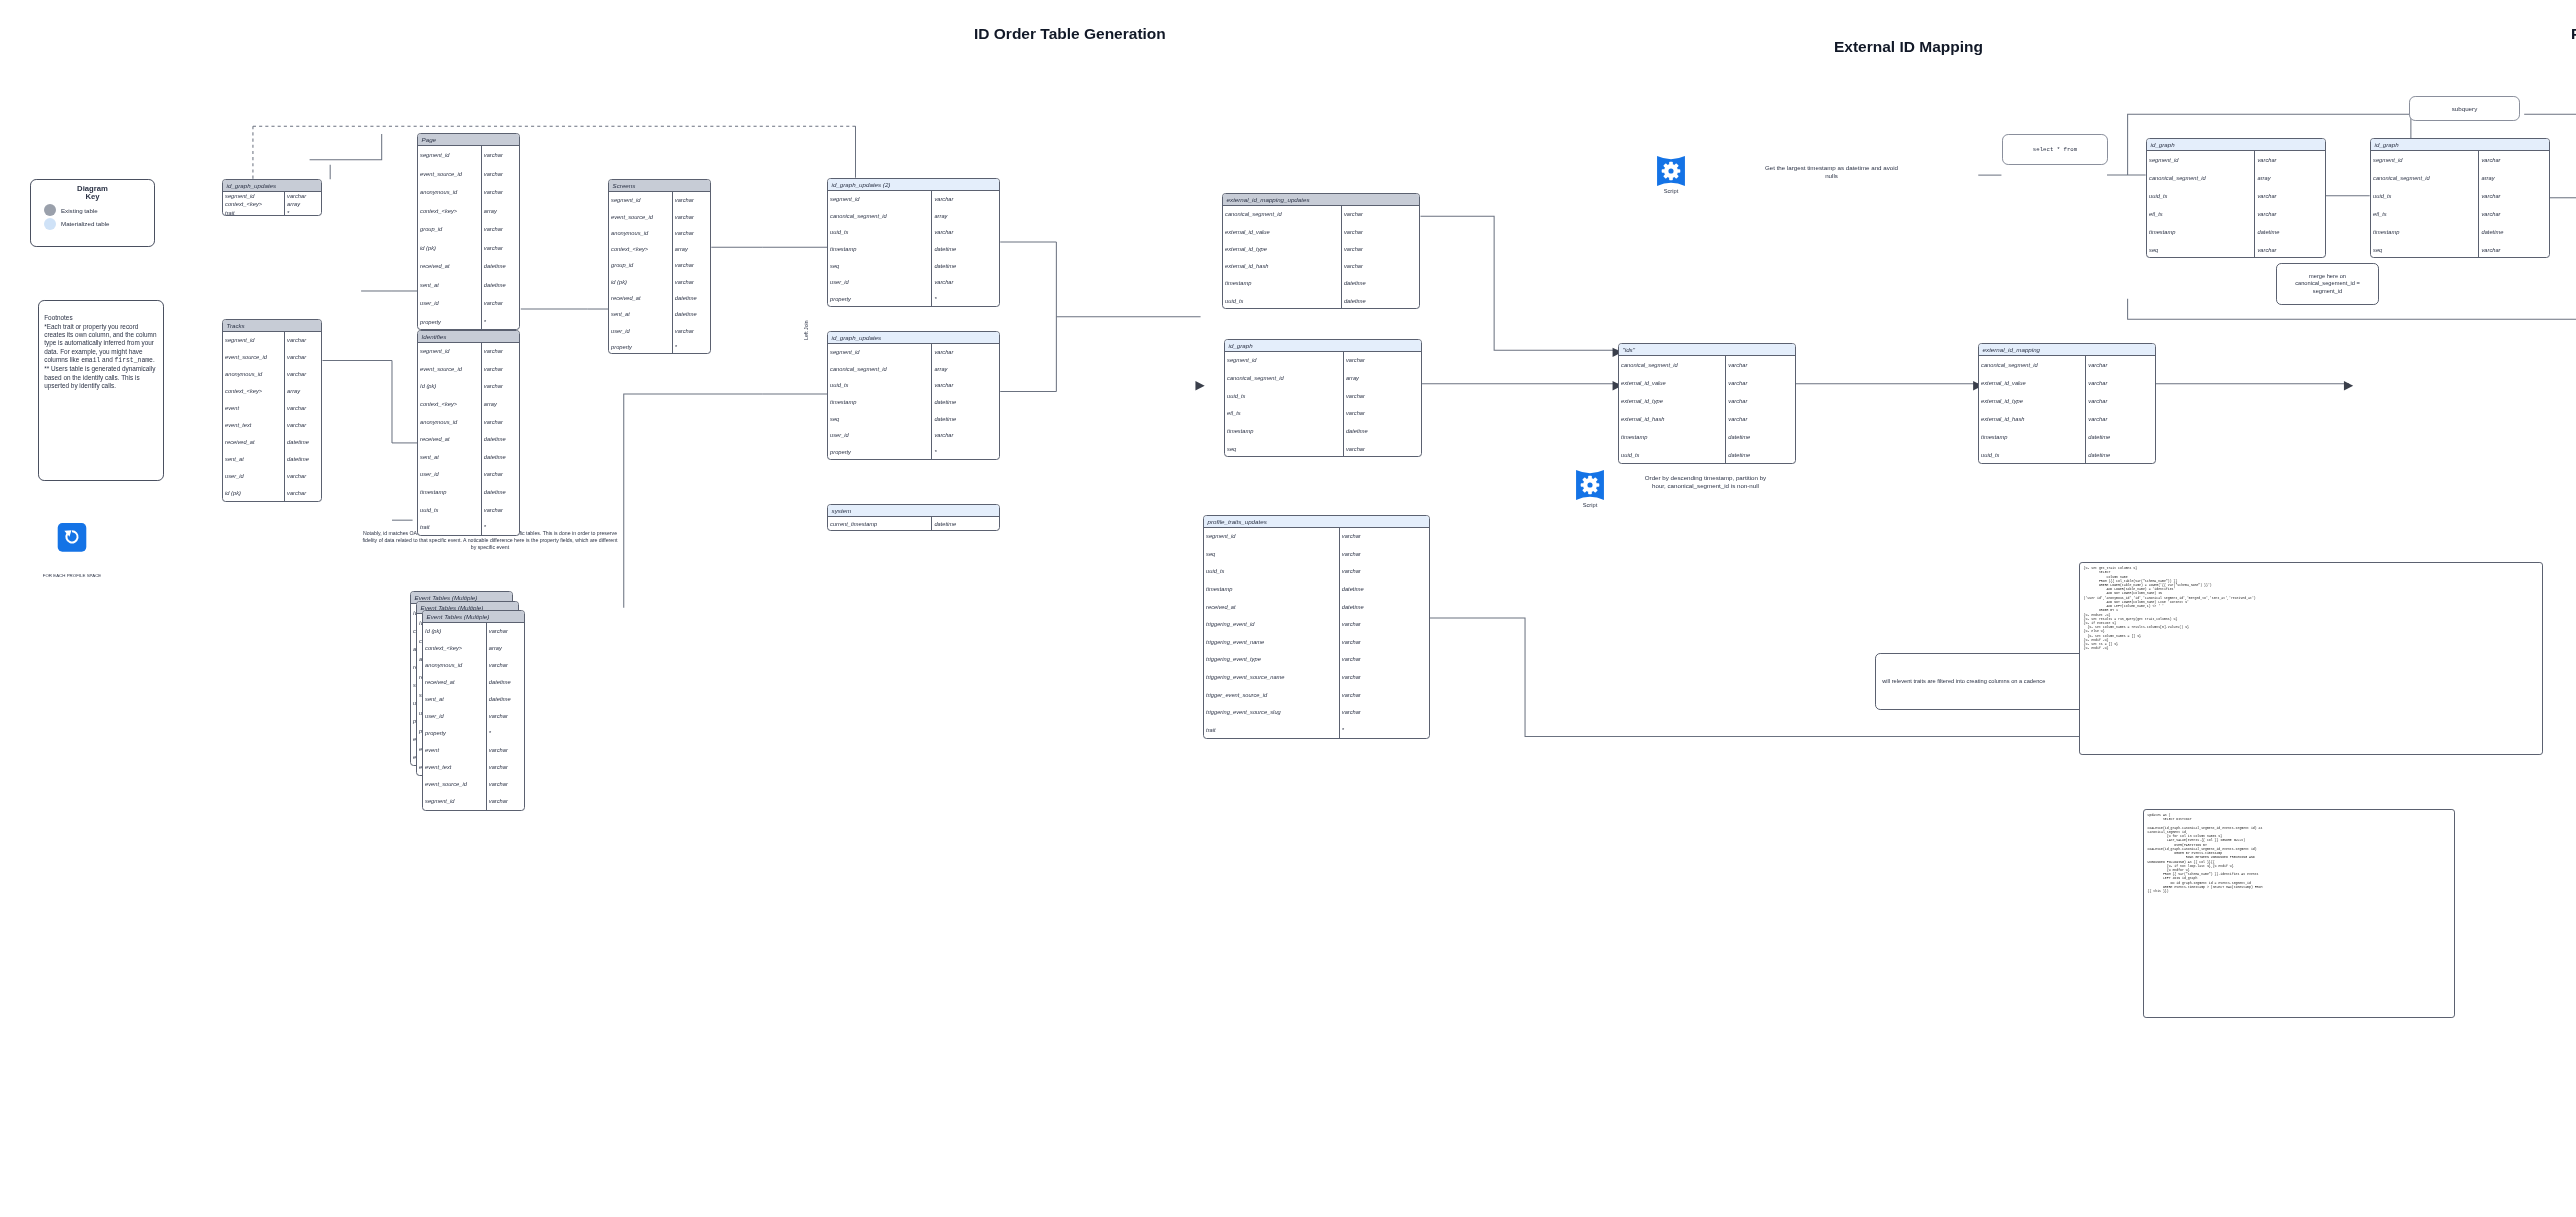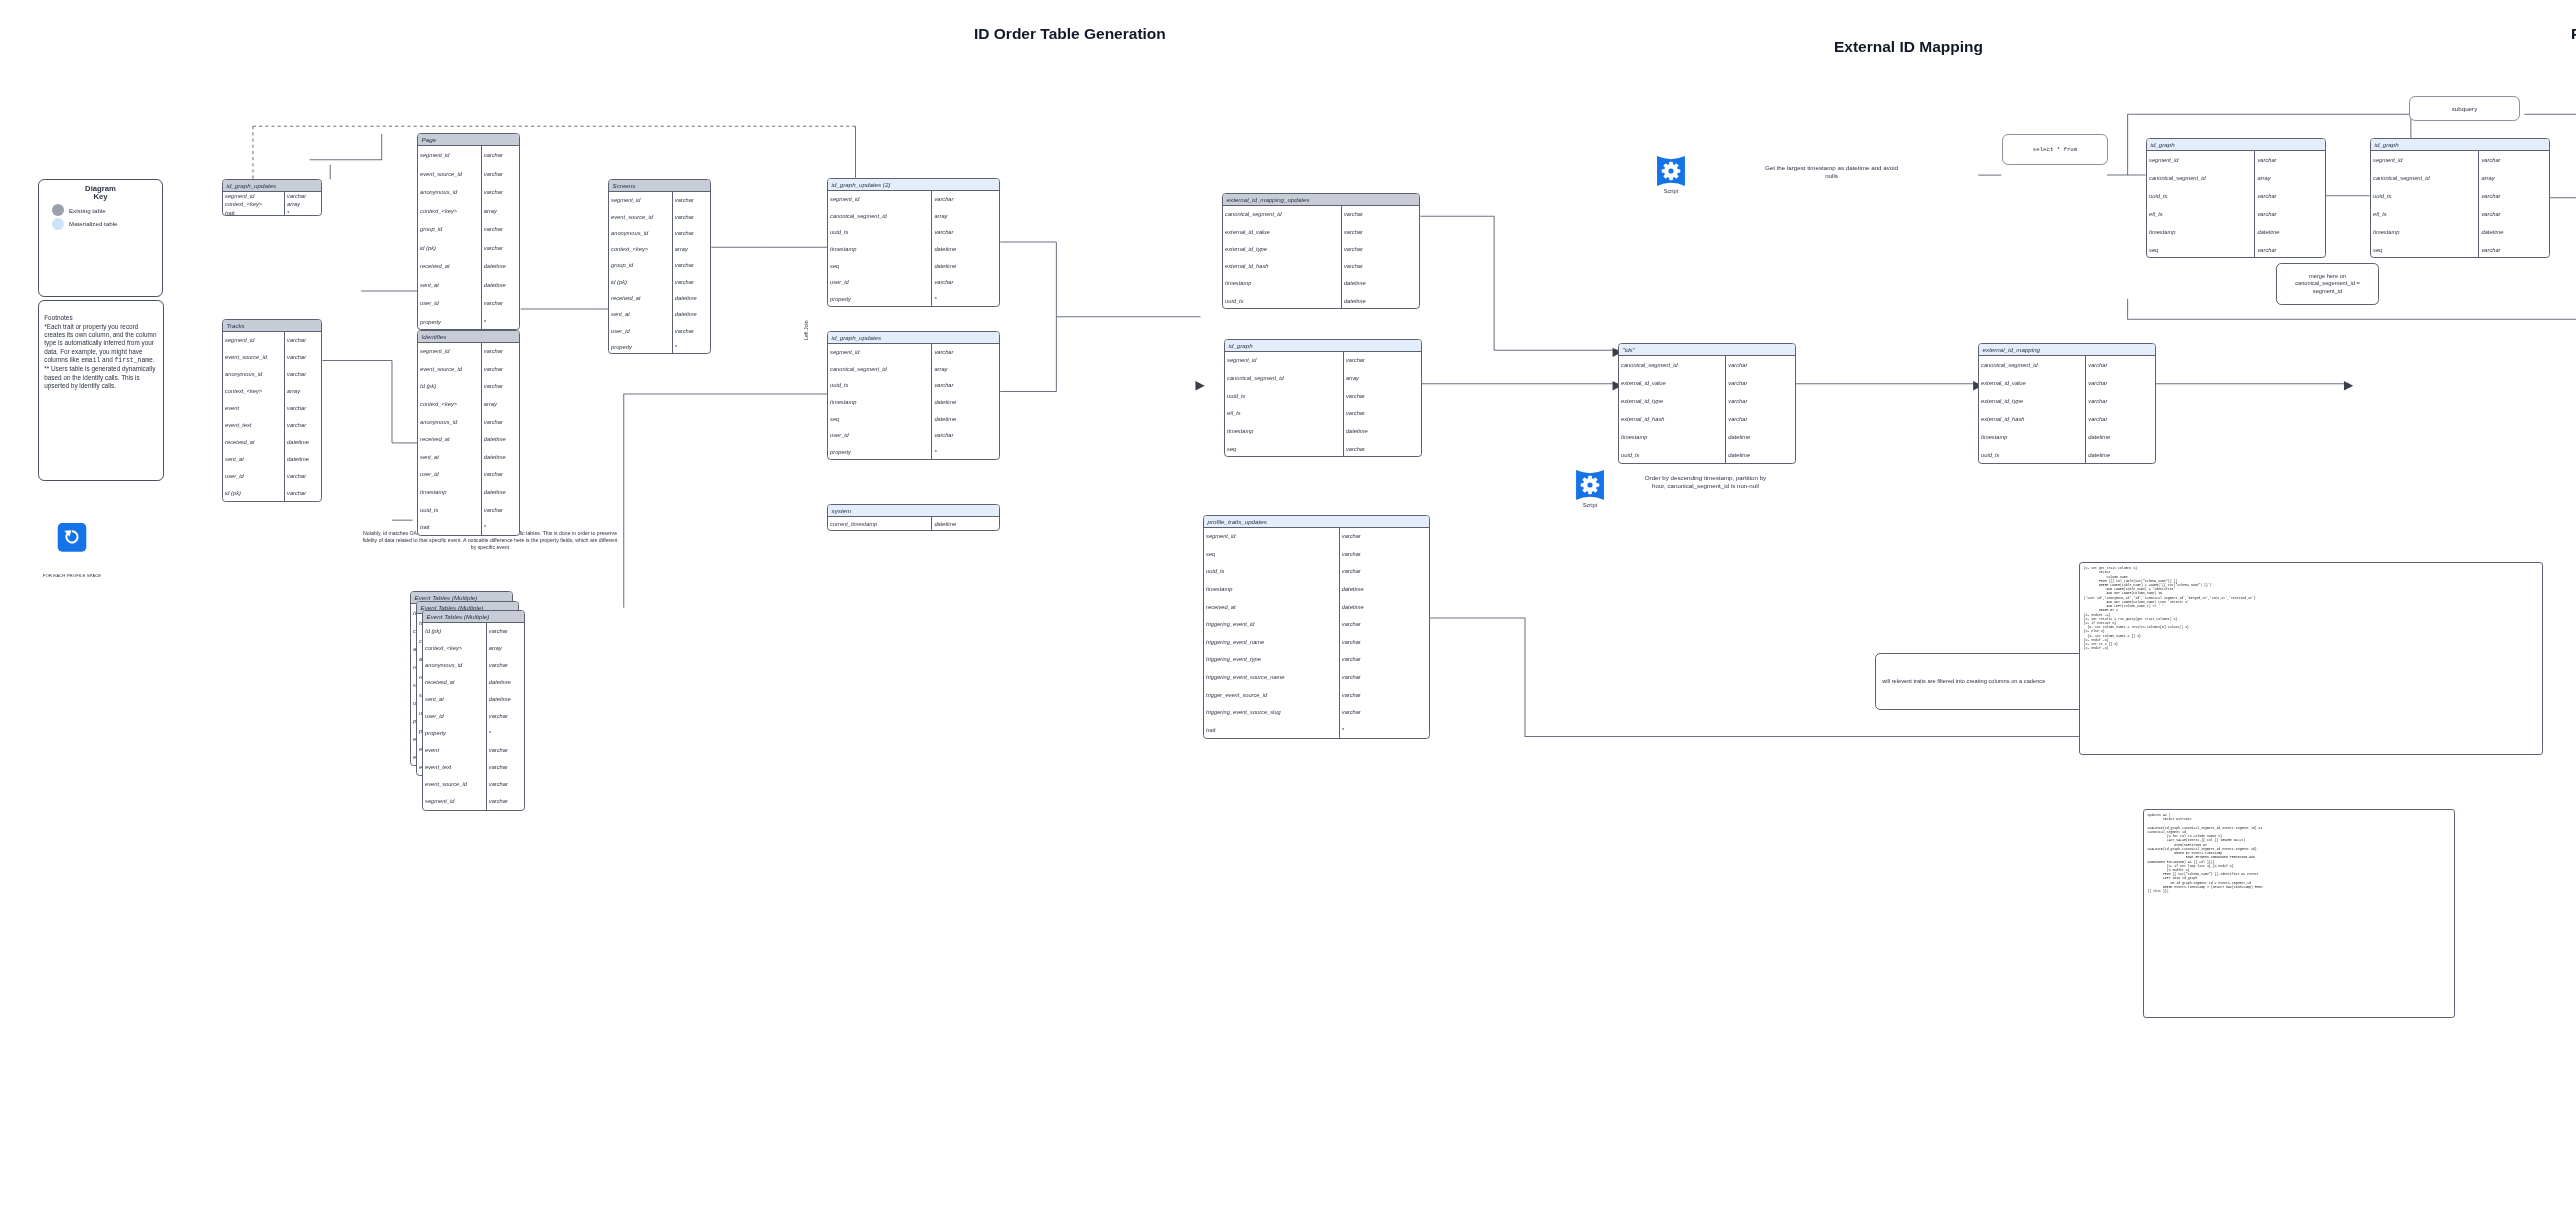--- a/index.html
+++ b/index.html
@@ -149,21 +149,21 @@
       <path d="M4550 740 l18 9 -18 9 z"></path>
       <path d="M2320 740 l18 9 -18 9 z"></path>
       <path d="M5640 295 l18 9 -18 9 z"></path>
     </g>
   </svg>
 
   <div class="sec-title" style="left:974px;top:25px;">ID Order Table Generation</div>
   <div class="sec-title" style="left:1834px;top:25px;margin-top:13px;">External ID Mapping</div>
   <div class="sec-title" style="left:2571px;top:25px;">Profile Traits</div>
 
-  <div class="card" style="left:38px;top:179px;width:125px;height:118px;">
+  <div class="card" style="left:30px;top:179px;width:125px;height:68px;">
     <div class="key-title">
       <span>Diagram</span><br>
       <span>Key</span>
     </div>
     <div class="key-row">
       <span class="dot grey"></span>
       <span class="key-lbl">Existing table</span>
     </div>
     <div class="key-row">
       <span class="dot blue"></span>

